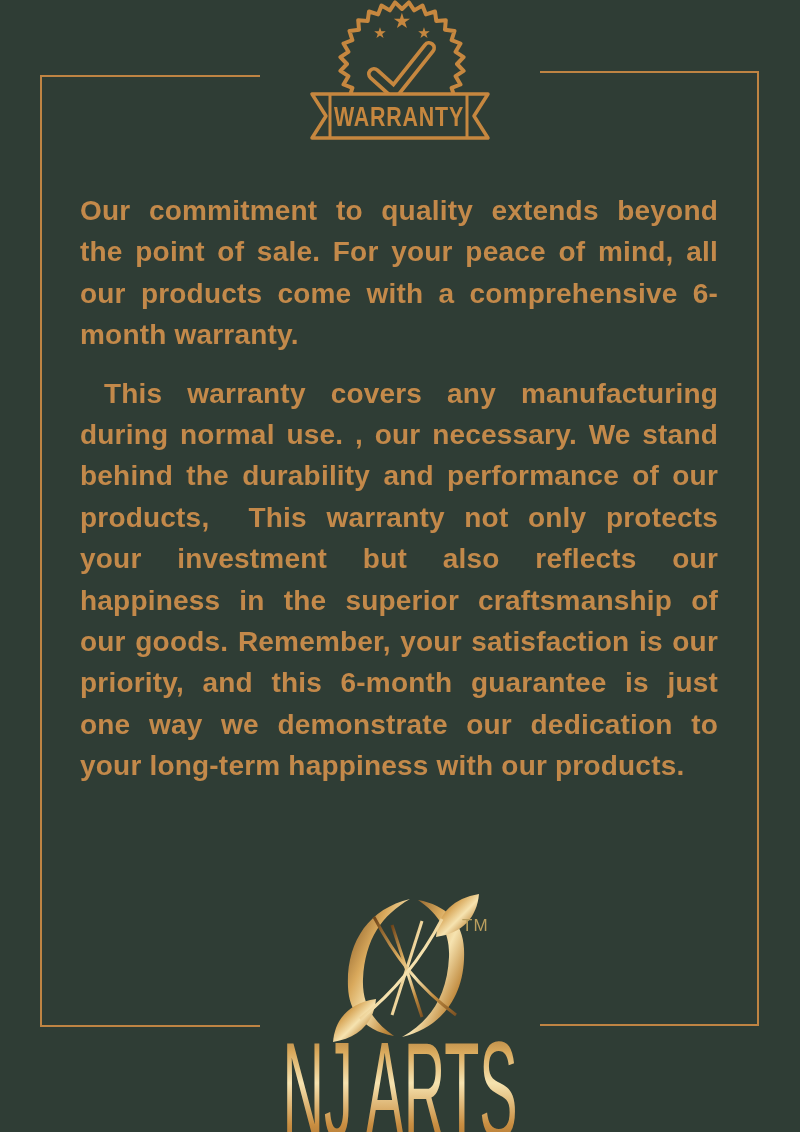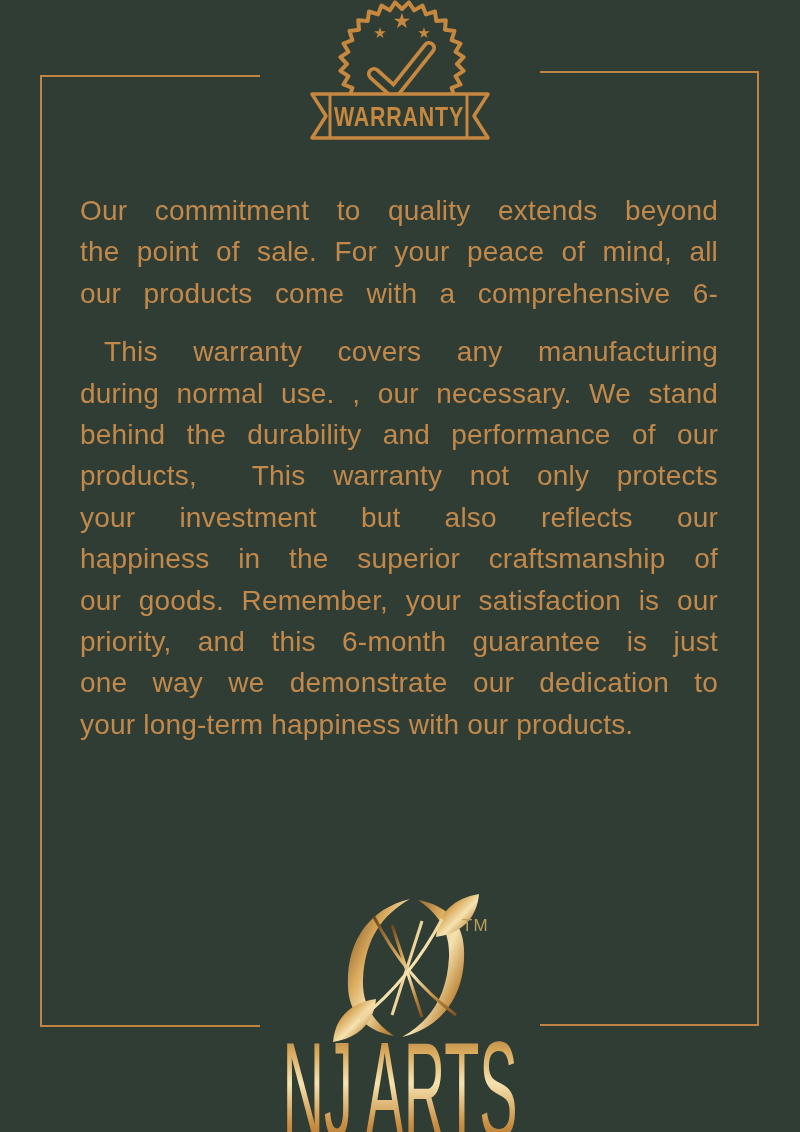--- a/index.html
+++ b/index.html
@@ -25,21 +25,21 @@
   }
 
   
   .textblock{
     position:absolute;left:80px;top:190px;width:638px;
     color:#c3894a;
     font-size:28px;
     line-height:41.4px;
     letter-spacing:.2px;
   }
-  .line{white-space:normal;}
+  .line{white-space:normal;font-weight:bold;}
   .j{text-align:justify;text-align-last:justify;}
   .noj{text-align:left;}
   .indent{text-indent:24px;}
   .para2{margin-top:17px;}
 
   
   .monogram{position:absolute;left:322px;top:893px;width:170px;height:150px;}
   .brandname{position:absolute;left:270px;top:1036px;width:260px;height:110px;}
   .tm-text{font-family:"Liberation Sans",sans-serif;}
 </style>
@@ -70,20 +70,21 @@
     <line x1="30" y1="94" x2="30" y2="138" stroke="#c6873f" stroke-width="3"></line>
     <line x1="167" y1="94" x2="167" y2="138" stroke="#c6873f" stroke-width="3"></line>
     <text class="ribbon-label" x="99" y="126" font-size="27" text-anchor="middle" fill="#c6873f" textLength="130" lengthAdjust="spacingAndGlyphs">WARRANTY</text>
   </svg>
 
   <div class="textblock">
     <div class="para">
       <div class="line j">Our commitment to quality extends beyond</div>
       <div class="line j">the point of sale. For your peace of mind, all</div>
       <div class="line j">our products come with a comprehensive 6-</div>
+      <div class="line noj">month warranty.</div>
     </div>
     <div class="para para2">
       <div class="line j indent">This warranty covers any manufacturing</div>
       <div class="line j">during normal use. , our necessary. We stand</div>
       <div class="line j">behind the durability and performance of our</div>
       <div class="line j">products,&nbsp; This warranty not only protects</div>
       <div class="line j">your investment but also reflects our</div>
       <div class="line j">happiness in the superior craftsmanship of</div>
       <div class="line j">our goods. Remember, your satisfaction is our</div>
       <div class="line j">priority, and this 6-month guarantee is just</div>

